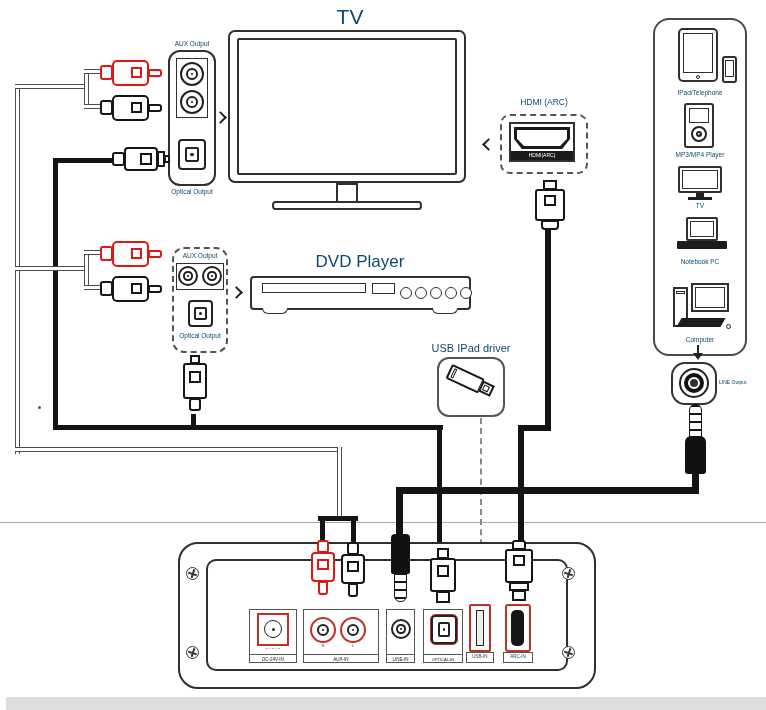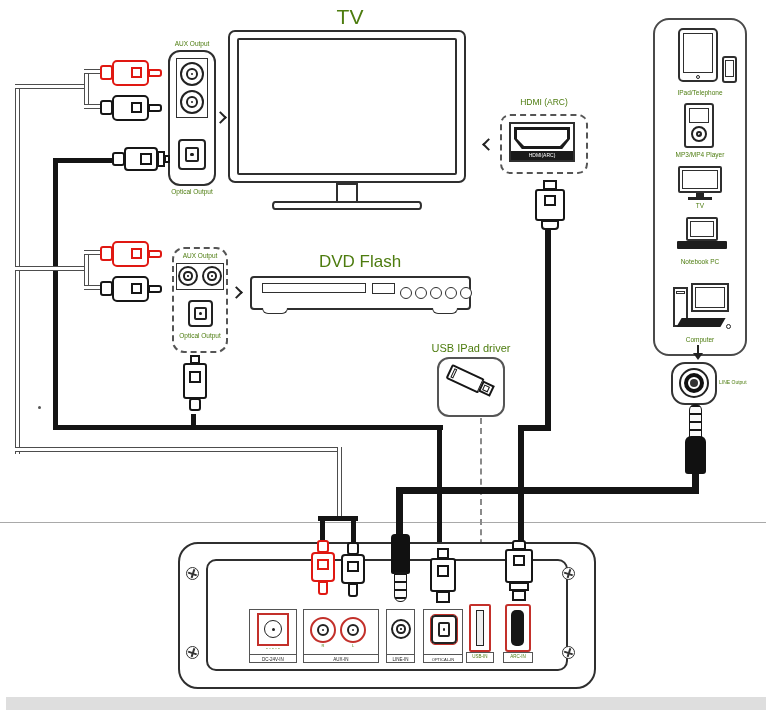--- a/index.html
+++ b/index.html
@@ -1,20 +1,20 @@
 <!DOCTYPE html>
 <html><head>
 <meta charset="utf-8">
 <style>
   * { box-sizing: border-box; margin: 0; padding: 0; }
   html,body { background:#fff; }
   .canvas { position:relative; width:766px; height:710px; background:#ffffff; overflow:hidden;
             font-family:"Liberation Sans", sans-serif; }
   .abs { position:absolute; }
-  .lbl { position:absolute; color:#4d7c0f; text-align:center; white-space:nowrap;
+  .lbl { position:absolute; color:#0c4a6e; text-align:center; white-space:nowrap;
          font-family:"Liberation Sans", sans-serif; line-height:1.1; }
   
   .cable { position:absolute; background:#141414; }
   .pair-h { position:absolute; height:5px; border-top:1.4px solid #4d4d4d; border-bottom:1.4px solid #4d4d4d; background:#fff; }
   .pair-v { position:absolute; width:5px;  border-left:1.4px solid #4d4d4d; border-right:1.4px solid #4d4d4d; background:#fff; }
   .dash-v { position:absolute; width:0; border-left:2px dashed #8a8a8a; }
   
   .box   { position:absolute; border:2px solid #2f2f2f; background:#fff; }
   .dbox  { position:absolute; border:2px dashed #555; background:#fff; border-radius:12px; }
   
@@ -173,21 +173,21 @@
     <div class="p" style="left:48px;top:11px;width:14px;height:8px;border-radius:0 3px 3px 0;"></div>
   </div>
 
   <div class="grp" style="left:182px;top:355px;width:26px;height:62px;">
     <div class="p" style="left:8px;top:0;width:10px;height:9px;"></div>
     <div class="p" style="left:1px;top:8px;width:24px;height:36px;border-radius:3px;"></div>
     <div class="p" style="left:7px;top:16px;width:12px;height:12px;"></div>
     <div class="p" style="left:7px;top:43px;width:12px;height:13px;border-radius:3px;"></div>
   </div>
 
-  <div class="lbl" style="left:270px;top:253px;width:180px;font-size:17px;">DVD Flash</div>
+  <div class="lbl" style="left:270px;top:253px;width:180px;font-size:17px;">DVD Player</div>
   <div class="box" style="left:250px;top:276px;width:221px;height:34px;border-radius:4px;"></div>
   <div class="box" style="left:262px;top:283px;width:104px;height:10px;border-width:1.5px;"></div>
   <div class="box" style="left:372px;top:283px;width:23px;height:11px;border-width:1.5px;"></div>
   <div class="box" style="left:400px;top:287px;width:12px;height:12px;border-width:1.5px;border-radius:50%;"></div>
   <div class="box" style="left:415px;top:287px;width:12px;height:12px;border-width:1.5px;border-radius:50%;"></div>
   <div class="box" style="left:430px;top:287px;width:12px;height:12px;border-width:1.5px;border-radius:50%;"></div>
   <div class="box" style="left:445px;top:287px;width:12px;height:12px;border-width:1.5px;border-radius:50%;"></div>
   <div class="box" style="left:460px;top:287px;width:12px;height:12px;border-width:1.5px;border-radius:50%;"></div>
   <div class="box" style="left:262px;top:308px;width:26px;height:6px;border-width:1.5px;border-radius:0 0 9px 9px;border-top:none;"></div>
   <div class="box" style="left:432px;top:308px;width:26px;height:6px;border-width:1.5px;border-radius:0 0 9px 9px;border-top:none;"></div>

